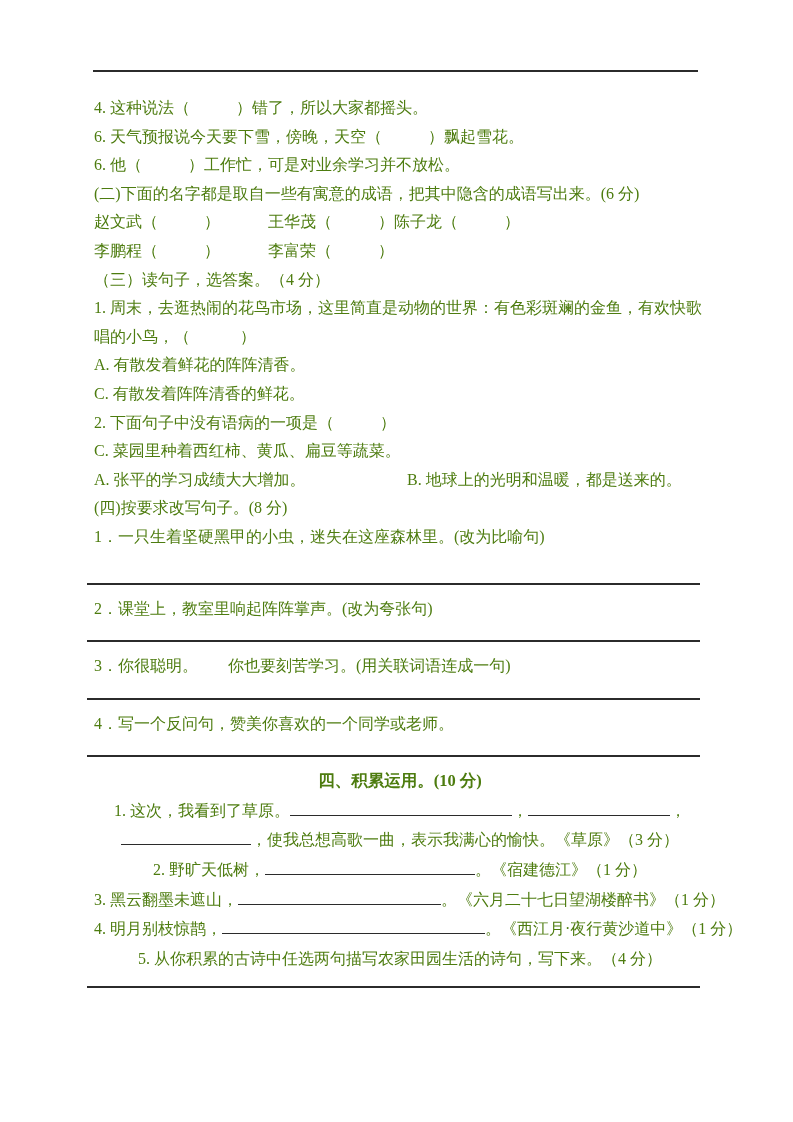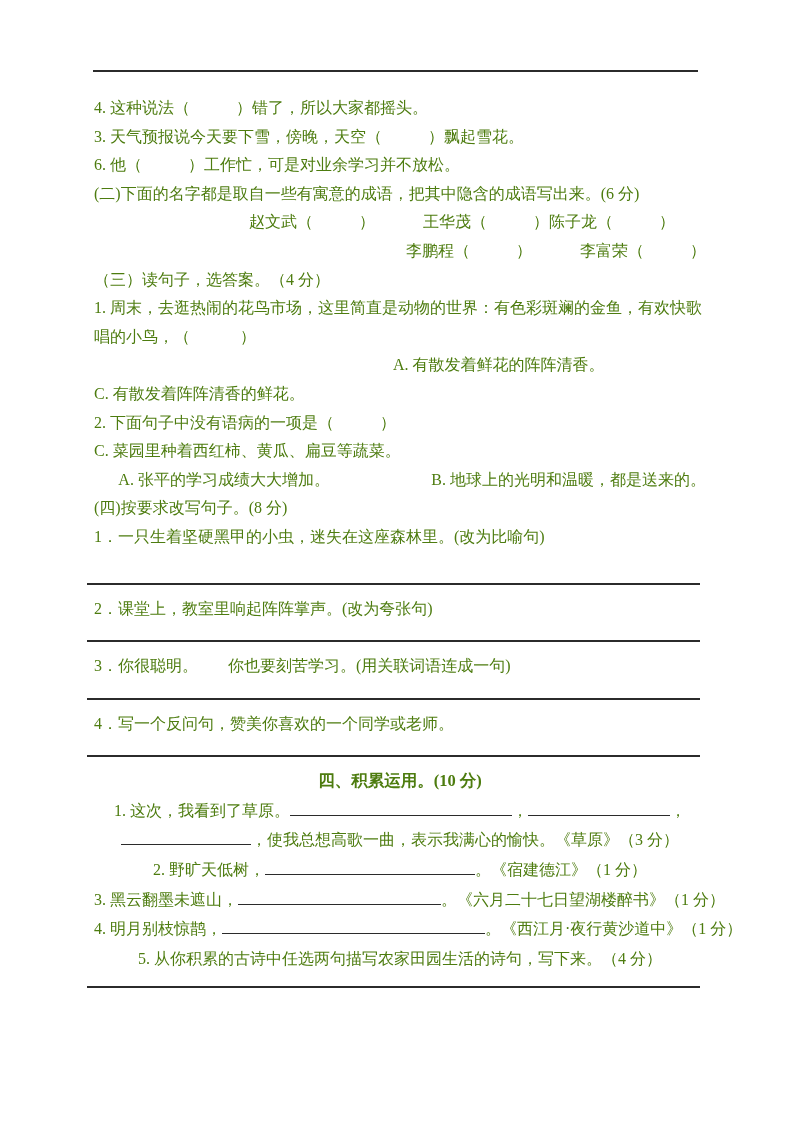--- a/index.html
+++ b/index.html
@@ -11,21 +11,21 @@
     font-size:16px;
     color:#4d7c0f;
     overflow:hidden;
   }
   .hrule{position:absolute;height:2px;background:#2b2b2b;}
   .top-rule{left:93px;top:70px;width:605px;}
   .bottom-rule{left:87px;top:986px;width:613px;}
   .content{position:absolute;left:94px;top:94px;width:612px;}
   .ln{line-height:28.6px;white-space:nowrap;}
   .secC .ln{line-height:29.6px;text-align:center;}
-  .cells{display:flex;justify-content:flex-end;}
+  .cells{display:flex;}
   .cell{display:inline-block;}
   .c1{width:174px;}
   .c2{width:157px;}
   .optA{width:313px;}
   .sp{display:inline-block;}
   .w30{width:30px;}
   .w46{width:46px;}
   .w50{width:50px;}
   .ub{display:inline-block;border-bottom:1px solid #2b2b2b;height:14px;}
   .bw130{width:130px;}
@@ -43,21 +43,21 @@
 </head>
 <body>
 
 <div class="sheet">
 
   <div class="hrule top-rule"></div>
 
   <div class="content">
 
     <div class="ln"><span>4. 这种说法（</span><span class="sp w46"></span><span>）错了，所以大家都摇头。</span></div>
-    <div class="ln"><span>3. 天气预报说今天要下雪，傍晚，天空（</span><span class="sp w46"></span><span>）飘起雪花。</span></div>
+    <div class="ln"><span>6. 天气预报说今天要下雪，傍晚，天空（</span><span class="sp w46"></span><span>）飘起雪花。</span></div>
     <div class="ln"><span>6. 他（</span><span class="sp w46"></span><span>）工作忙，可是对业余学习并不放松。</span></div>
 
     <div class="ln"><span>(二)下面的名字都是取自一些有寓意的成语，把其中隐含的成语写出来。(6 分)</span></div>
     <div class="ln cells">
       <span class="cell c1"><span>赵文武（</span><span class="sp w46"></span><span>）</span></span>
       <span class="cell"><span>王华茂（</span><span class="sp w46"></span><span>）</span></span>
       <span class="cell c2"><span>陈子龙（</span><span class="sp w46"></span><span>）</span></span>
     </div>
     <div class="ln cells">
       <span class="cell c1"><span>李鹏程（</span><span class="sp w46"></span><span>）</span></span>

